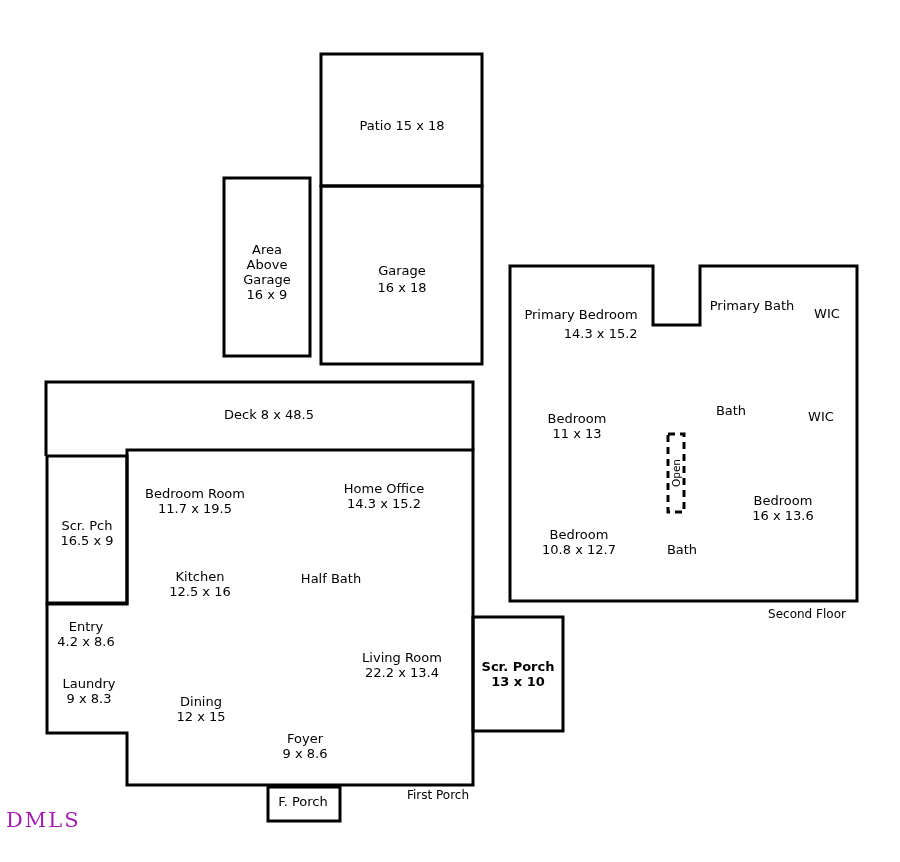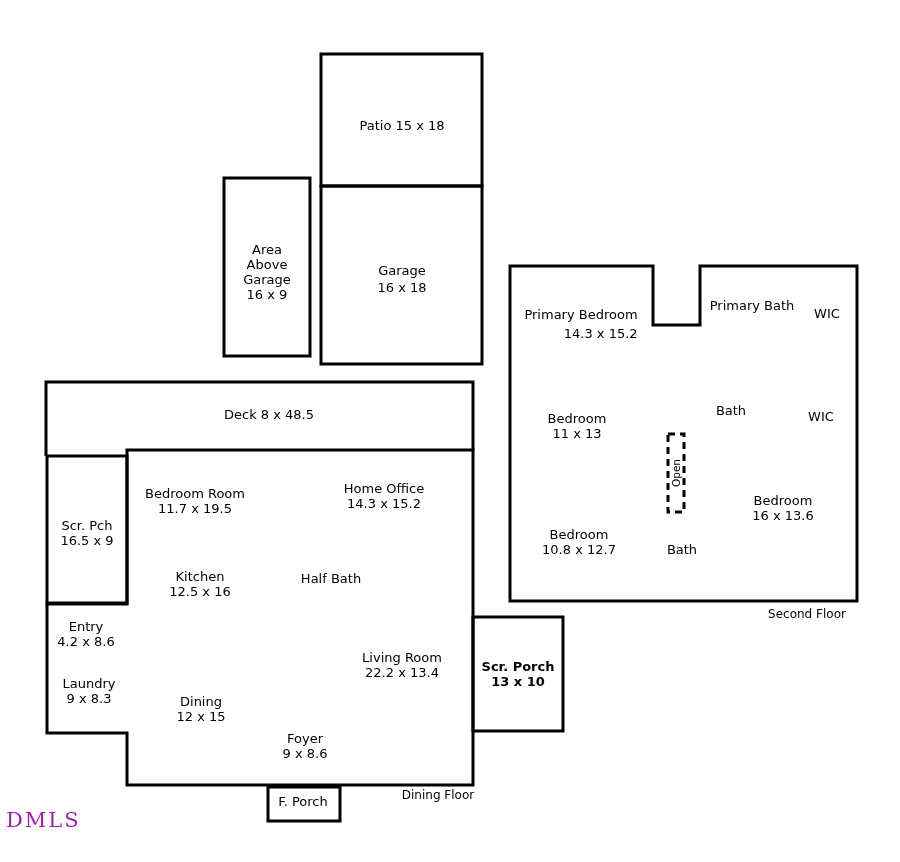--- a/index.html
+++ b/index.html
@@ -164,17 +164,17 @@
     <span>Foyer</span>
     <span>9 x 8.6</span>
   </div>
   <div class="label" style="left:518px; top:674px;font-weight:bold;">
     <span>Scr. Porch</span>
     <span>13 x 10</span>
   </div>
   <div class="label" style="left:303px; top:801px;">
     <span>F. Porch</span>
   </div>
-  <div class="floor-title" style="left:438px; top:795px;">Dining Floor</div>
+  <div class="floor-title" style="left:438px; top:795px;">First Porch</div>
 
   <div id="watermark">DMLS</div>
 
 </div>
 
 </body></html>

